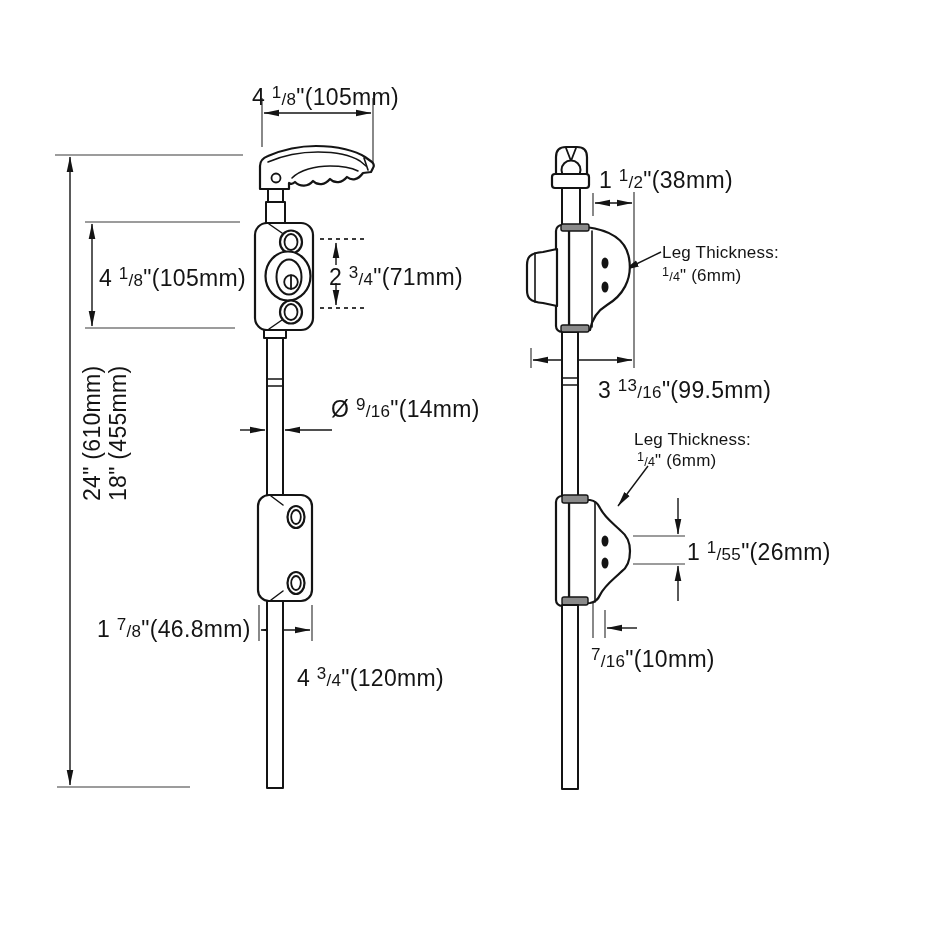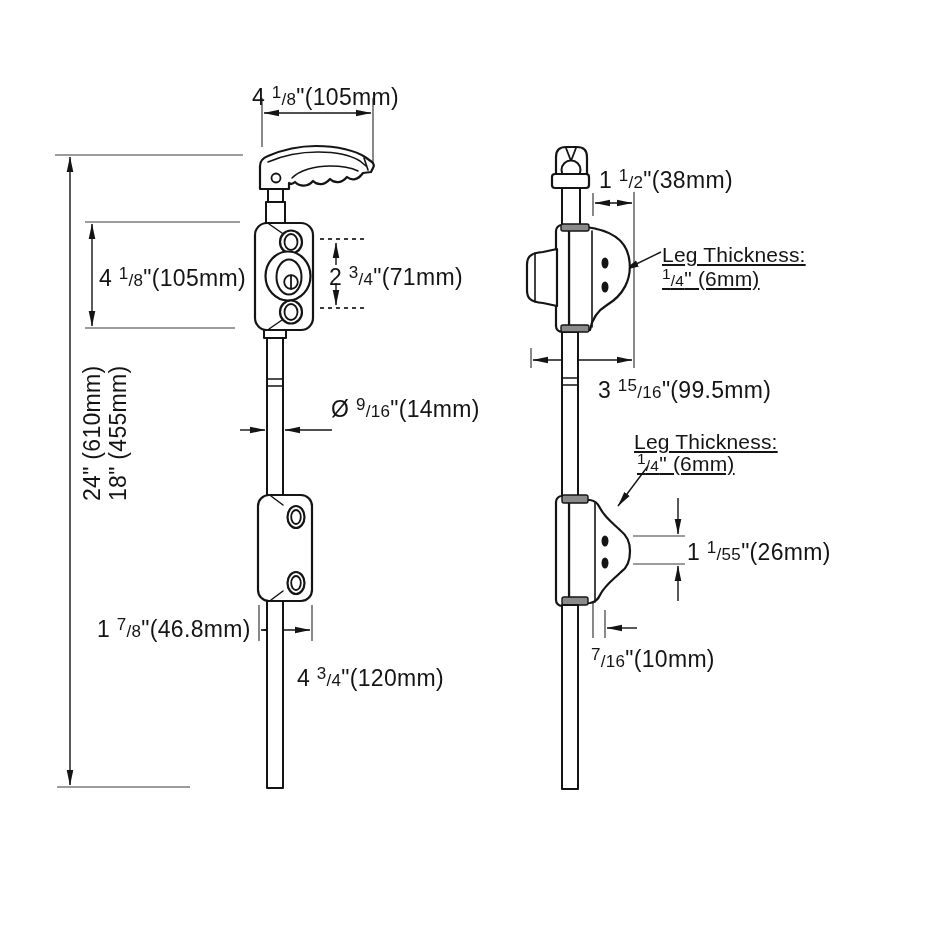--- a/index.html
+++ b/index.html
@@ -1,20 +1,20 @@
 <!DOCTYPE html>
 <html><head>
 <meta charset="utf-8">
 <style>
   html,body{margin:0;padding:0;background:#fff;}
   body{width:933px;height:933px;font-family:"Liberation Sans",sans-serif;color:#111;}
   .stage{position:relative;width:933px;height:933px;overflow:hidden;background:#fff;}
   .stage svg{position:absolute;left:0;top:0;}
   .lbl{position:absolute;white-space:nowrap;font-size:23px;color:#141414;letter-spacing:.3px;}
-  .lbl.small{font-size:21px;letter-spacing:.2px;text-decoration:underline;}
+  .lbl.small{font-size:17px;letter-spacing:.2px;}
   .lbl.rot{width:130px;height:26px;text-align:center;transform:rotate(-90deg);transform-origin:center center;}
   .fn{font-size:74%;vertical-align:.42em;}
   .fd{font-size:74%;}
 </style>
 </head>
 <body>
 
 <div class="stage">
 
 <svg width="933" height="933" viewBox="0 0 933 933">
@@ -189,21 +189,21 @@
   <div class="lbl" style="left:599px;top:166px;">
     <span>1 </span><span class="fn">1</span><span class="fd">/2</span><span>"(38mm)</span>
   </div>
 
   <div class="lbl small" style="left:662px;top:243px;">Leg Thickness:</div>
   <div class="lbl small" style="left:662px;top:265px;">
     <span class="fn">1</span><span class="fd">/4</span><span>" (6mm)</span>
   </div>
 
   <div class="lbl" style="left:598px;top:376px;">
-    <span>3 </span><span class="fn">15</span><span class="fd">/16</span><span>"(99.5mm)</span>
+    <span>3 </span><span class="fn">13</span><span class="fd">/16</span><span>"(99.5mm)</span>
   </div>
 
   <div class="lbl small" style="left:634px;top:430px;">Leg Thickness:</div>
   <div class="lbl small" style="left:637px;top:450px;">
     <span class="fn">1</span><span class="fd">/4</span><span>" (6mm)</span>
   </div>
 
   <div class="lbl" style="left:687px;top:538px;">
     <span>1 </span><span class="fn">1</span><span class="fd">/55</span><span>"(26mm)</span>
   </div>

